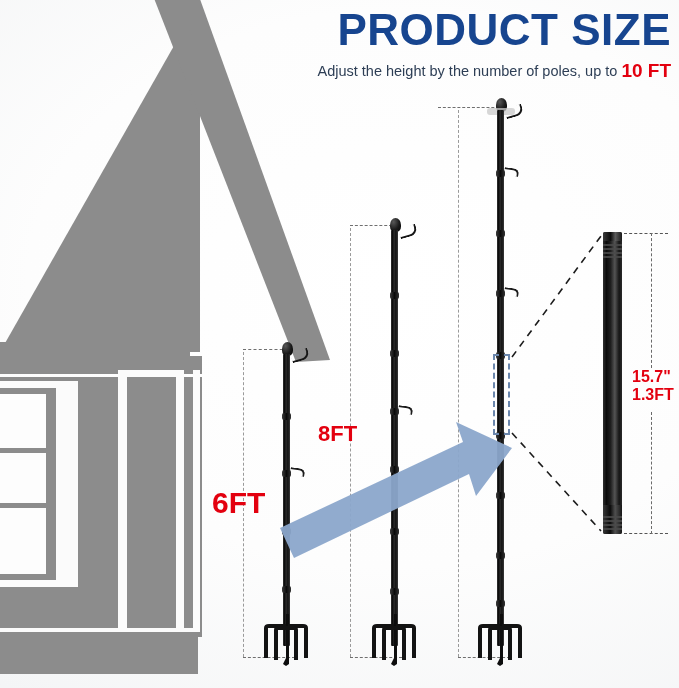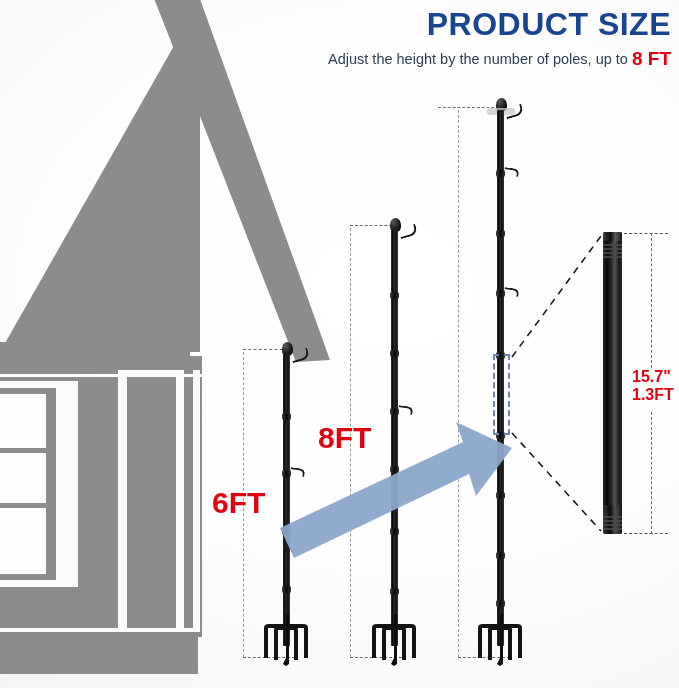--- a/index.html
+++ b/index.html
@@ -77,21 +77,21 @@
   #base-band-gap{
     left:-10px;top:628px;width:208px;height:5px;background:#fbfbfb;
   }
 
   
   #header{
     position:absolute;left:0;top:0;width:679px;text-align:right;
     padding-right:8px;box-sizing:border-box;
   }
   #title{
-    font-size:32px;font-weight:bold;color:#17458f;
+    font-size:44px;font-weight:bold;color:#17458f;
     letter-spacing:0.5px;line-height:1;
     margin:8px 0 0 0;
   }
   #subtitle{
     font-size:14.5px;color:#2d3e55;font-weight:400;
     margin:9px 0 0 0;line-height:1;
   }
   #subtitle .hl{
     color:#e3000f;font-weight:bold;font-size:19px;
     vertical-align:-1px;
@@ -149,21 +149,21 @@
   
   .ft-label{
     position:absolute;
     color:#e3000f;
     font-weight:bold;
     font-family:"Liberation Sans", sans-serif;
     line-height:1;
     white-space:nowrap;
   }
   #label-6ft{font-size:30px;left:212px;top:488px;}
-  #label-8ft{font-size:30px;left:318px;top:423px;}
+  #label-8ft{font-size:22px;left:318px;top:423px;}
   #label-10ft{font-size:30px;left:424px;top:363px;}
 
   #detail-label{
     position:absolute;left:632px;top:368px;
     color:#e3000f;font-weight:bold;font-size:16px;line-height:1.12;
     text-align:left;white-space:nowrap;
   }
 
   
   #arrow-wrap{
@@ -225,21 +225,21 @@
 
     <div style="position:absolute;left:0;top:0;width:679px;height:688px;overflow:hidden;pointer-events:none;">
       <svg width="679" height="688" style="position:absolute;left:0;top:0;">
         <polygon points="150,-12 196,-12 330,360 296,362" fill="#8c8c8c"></polygon>
       </svg>
     </div>
   </div>
 
   <div id="header">
     <div id="title">PRODUCT SIZE</div>
-    <div id="subtitle"><span>Adjust the height by the number of poles, up to </span><span class="hl">8 FT</span></div>
+    <div id="subtitle"><span>Adjust the height by the number of poles, up to </span><span class="hl">10 FT</span></div>
   </div>
 
   <div class="dim-v" style="left:243px;top:352px;height:305px;"></div>
   <div class="dim-h" style="left:243px;top:349px;width:45px;"></div>
   <div class="dim-h" style="left:243px;top:657px;width:52px;"></div>
 
   <div class="dim-v" style="left:350px;top:228px;height:429px;"></div>
   <div class="dim-h" style="left:350px;top:225px;width:47px;"></div>
   <div class="dim-h" style="left:350px;top:657px;width:52px;"></div>
 

